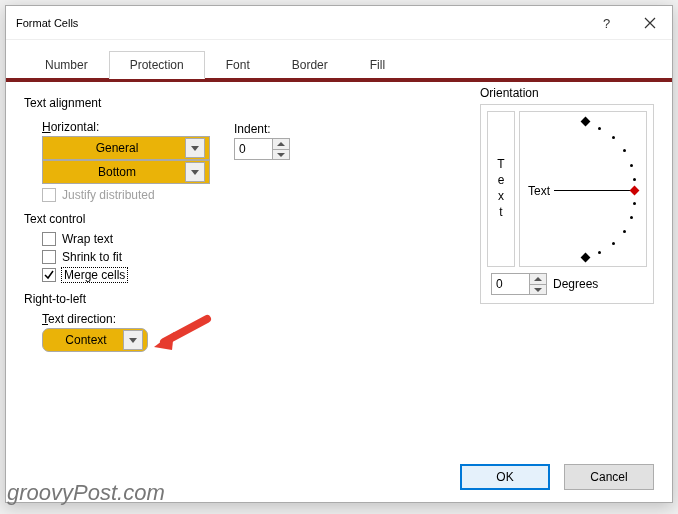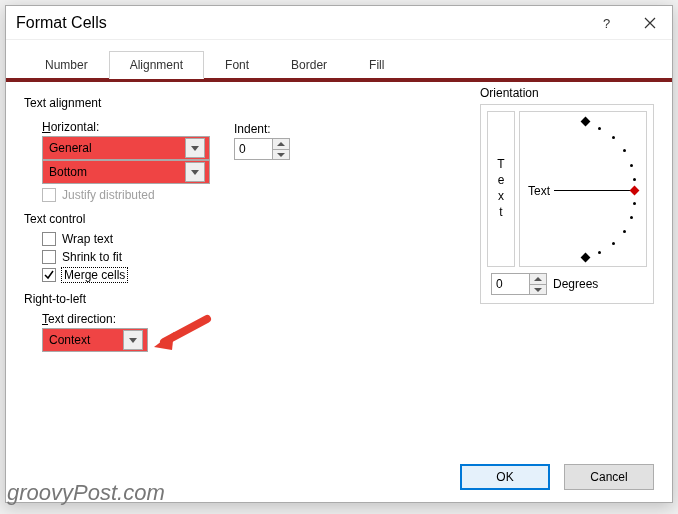--- a/index.html
+++ b/index.html
@@ -22,21 +22,21 @@
     border: 1px solid #aaa;
     box-shadow: 0 4px 16px rgba(0,0,0,.2);
   }
   .titlebar {
     display: flex;
     align-items: center;
     height: 34px;
     padding-left: 10px;
     border-bottom: 1px solid #eee;
   }
-  .titlebar .title { flex: 1; font-size: 16px; }
+  .titlebar .title { flex: 1; font-size: 11px; }
   .titlebar .btn { width: 44px; height: 34px; display:flex; align-items:center; justify-content:center; }
   .tabs {
     display: flex;
     padding: 10px 18px 0 18px;
     border-bottom: 4px solid #7f1d1d;
   }
   .tab {
     padding: 6px 20px 6px 20px;
     cursor: default;
     color: #333;
@@ -57,23 +57,24 @@
   .group-label { margin: 4px 0 6px 0; }
   .section-label { margin: 10px 0 6px 0; }
   .field-label { margin: 4px 0 2px 18px; }
   .field-label .ul { text-decoration: underline; }
   .combo {
     margin-left: 18px;
     width: 168px; height: 24px;
     border: 1px solid #a9a9a9;
     display: flex; align-items: center;
     padding: 0 4px 0 6px;
-    background: #ef4444;
-  }
-  .combo.small { width: 106px; }
+    background: #eab308;
+    text-align: center;
+  }
+  .combo.small { width: 106px; border-radius: 7px; }
   .combo .txt { flex:1; }
   .combo .arrow {
     width: 20px; height: 20px; border: 1px solid #a9a9a9; background: #efefef;
     display:flex; align-items:center; justify-content:center;
   }
   .spin {
     display:inline-flex; align-items:center;
     border: 1px solid #a9a9a9; background:#fff;
     width: 56px; height: 22px;
     padding-left: 4px;
@@ -152,21 +153,21 @@
     </div>
     <div class="btn">
       <svg width="12" height="12" viewBox="0 0 12 12">
           <path d="M1 1 L11 11 M11 1 L1 11" stroke="#333" stroke-width="1.2"></path>
         </svg>
     </div>
   </div>
 
   <div class="tabs">
     <div class="tab">Number</div>
-    <div class="tab active">Alignment</div>
+    <div class="tab active">Protection</div>
     <div class="tab">Font</div>
     <div class="tab">Border</div>
     <div class="tab">Fill</div>
   </div>
 
   <div class="content">
 
     <div class="group-label">Text alignment</div>
 
     <div style="display:flex; align-items:flex-end; gap:24px;">

